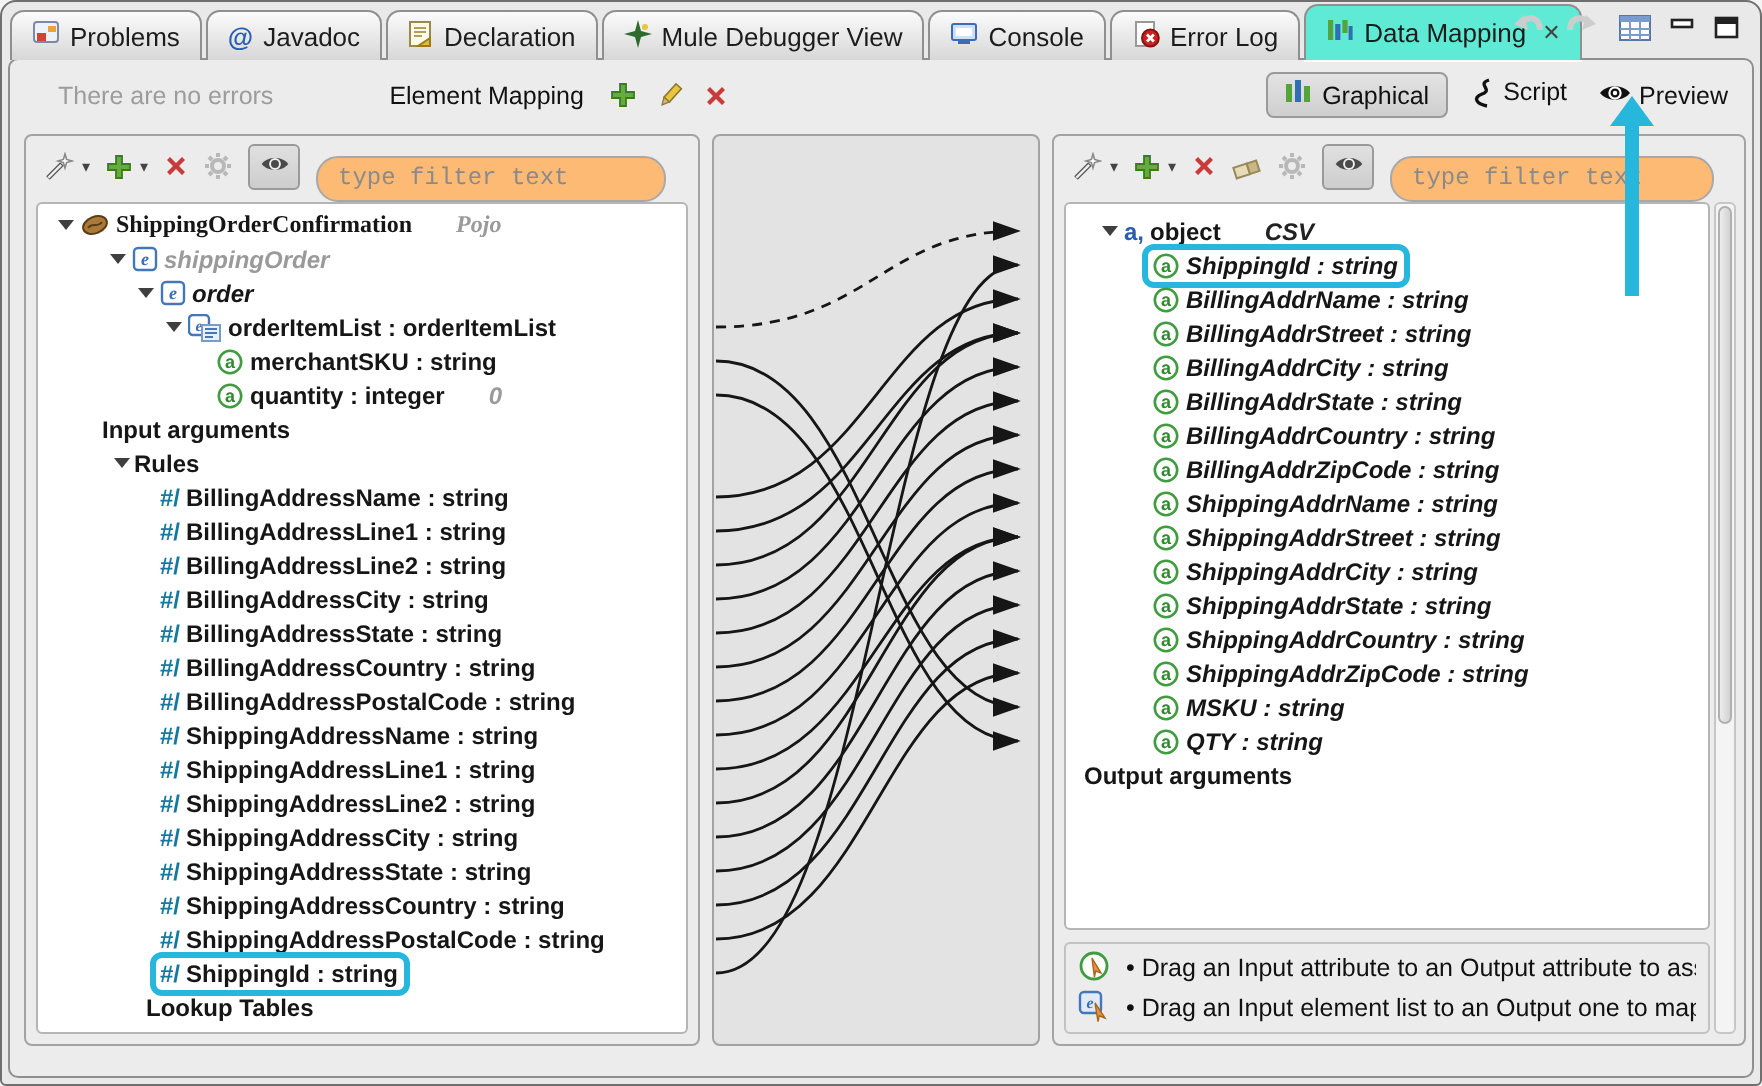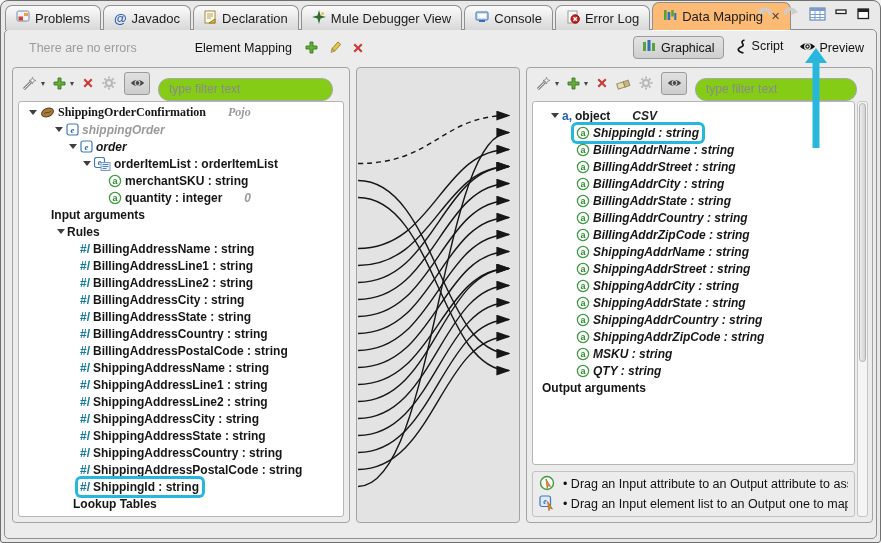--- a/index.html
+++ b/index.html
@@ -2,21 +2,21 @@
 <html><head>
 <meta charset="utf-8">
 <style>
   html,body{margin:0;padding:0;background:#f4f4f4;}
   body{width:881px;height:543px;position:relative;font-family:"Liberation Sans",sans-serif;overflow:hidden;}
   .window{position:absolute;inset:0;background:#e9e9e9;border:1.5px solid #6f6f6f;border-radius:8px 8px 3px 3px;box-sizing:border-box;}
   
   .tabbar{position:absolute;left:4px;top:0;right:120px;height:29px;display:flex;align-items:flex-end;z-index:3;}
   .tab{display:flex;align-items:center;gap:5px;height:24px;padding:0 10px;border:1px solid #8f8f8f;border-bottom:none;
        border-radius:7px 7px 0 0;background:linear-gradient(#fbfbfb,#d7d7d7);margin-right:2px;font-size:13px;color:#1c1c1c;white-space:nowrap;}
-  .tab.active{background:#fdba74;height:27px;box-shadow:0 1px 0 #fff;}
+  .tab.active{background:#5eead4;height:27px;box-shadow:0 1px 0 #fff;}
   .tab .close{font-size:11px;color:#444;margin-left:3px;}
   .winbtns{position:absolute;right:10px;top:5px;display:flex;gap:9px;align-items:center;z-index:4;}
   .winbtns span{display:flex;align-items:center;}
   
   .content-frame{position:absolute;left:3px;top:28px;right:3px;bottom:3px;border:1px solid #8f8f8f;border-radius:5px;background:#ececec;z-index:2;}
   
   .main-toolbar{position:absolute;left:0;right:0;top:0;height:35px;display:flex;align-items:center;}
   .status-text{margin-left:24px;color:#9c9c9c;font-size:12.5px;}
   .em-label{margin-left:58px;font-size:12.5px;color:#111;}
   .combo{display:flex;align-items:center;width:290px;height:23px;margin-left:10px;border:1px solid #8a8a8a;border-radius:5px;
@@ -30,21 +30,21 @@
   .btn-graphical{display:flex;align-items:center;gap:5px;padding:3px 8px;border:1px solid #9a9a9a;border-radius:4px;
                  background:linear-gradient(#e3e3e3,#cfcfcf);}
   .btn-plain{display:flex;align-items:flex-start;gap:4px;padding:3px 4px;}
   
   .panel{position:absolute;border:1px solid #a3a3a3;border-radius:4px;background:#ececec;box-sizing:border-box;}
   #input-panel{left:7px;top:37px;width:338px;height:456px;}
   #map-panel{left:351px;top:37px;width:164px;height:456px;background:#e3e3e3;}
   #output-panel{left:521px;top:37px;width:347px;height:456px;}
   .panel-toolbar{display:flex;align-items:center;gap:8px;height:30px;padding:0 8px;}
   .filter-input{height:21px;border:1px solid #a8a8a8;border-radius:11px;padding:0 10px;font-size:12px;color:#333;outline:none;
-                font-family:Liberation Sans, sans-serif;background:#84cc16;margin-top:12px;}
+                font-family:Liberation Mono, monospace;background:#fdba74;margin-top:12px;}
   .filter-input::placeholder{color:#8a8a8a;}
   .toggle-btn{display:flex;align-items:center;justify-content:center;width:24px;height:21px;border:1px solid #9a9a9a;border-radius:3px;
               background:linear-gradient(#e0e0e0,#cdcdcd);}
   .icon-btn{display:flex;align-items:center;}
   .caret{font-size:8px;color:#444;margin-left:-4px;}
   .tree-box{position:absolute;left:5px;right:5px;top:33px;bottom:5px;background:#fff;border:1px solid #b5b5b5;border-radius:3px;
             overflow:hidden;padding-top:2px;box-sizing:border-box;}
   #output-panel .tree-box{right:17px;bottom:auto;height:364px;padding-top:5px;}
   .vscroll{position:absolute;right:4px;top:33px;bottom:5px;width:11px;background:#f4f4f4;border:1px solid #c6c6c6;border-radius:3px;box-sizing:border-box;}
   .vscroll .thumb{position:absolute;left:1px;right:1px;top:1px;height:62%;background:linear-gradient(90deg,#ededed,#d2d2d2);

